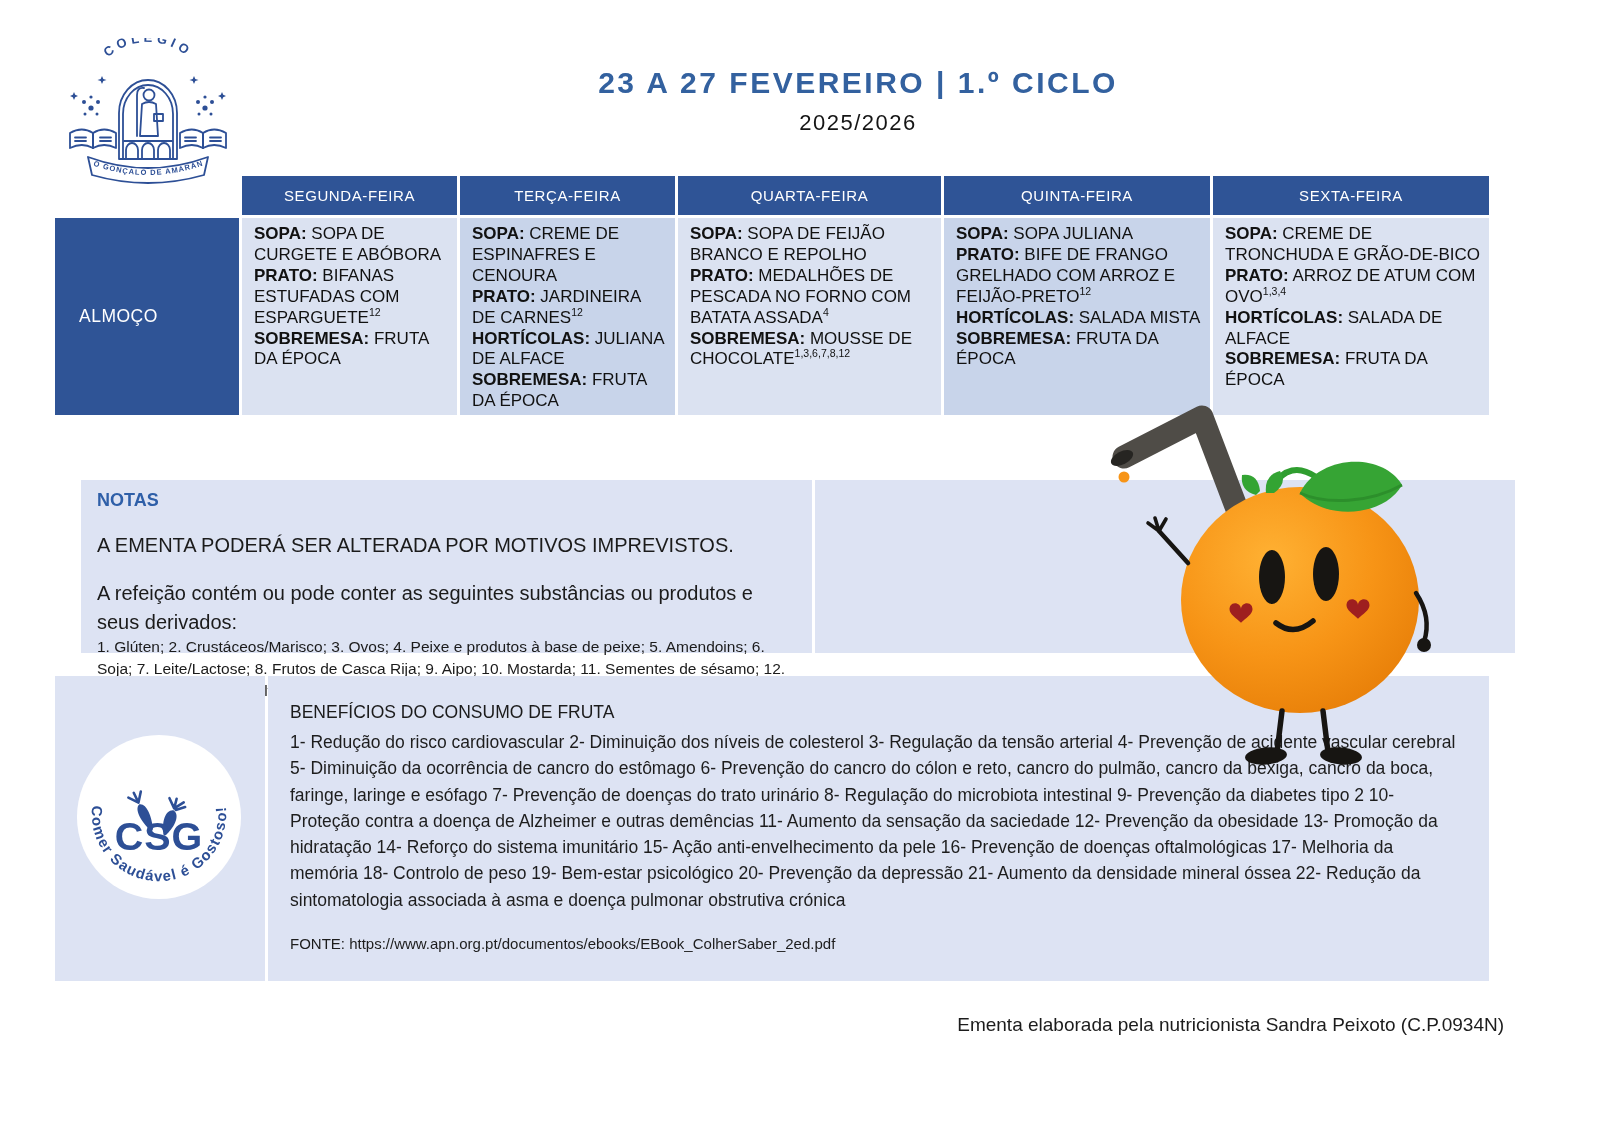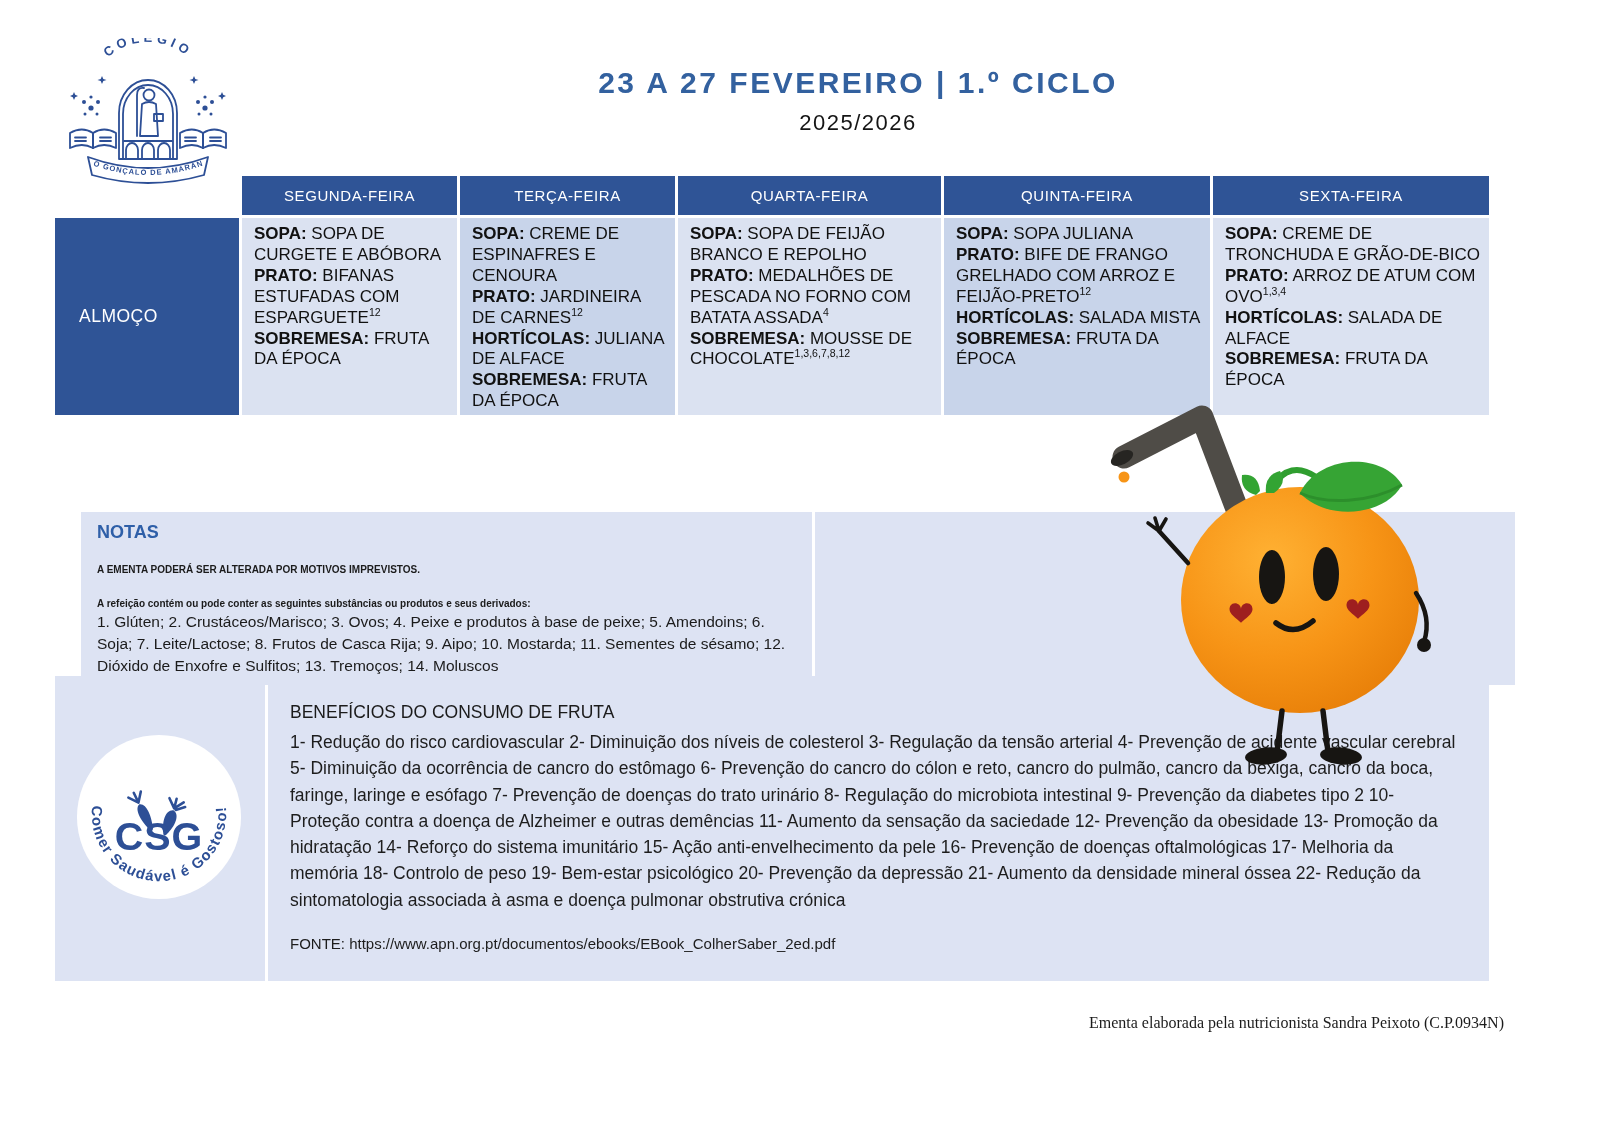--- a/index.html
+++ b/index.html
@@ -28,41 +28,41 @@
     padding-left:24px;font-size:17.5px;letter-spacing:.5px;
   }
   .day-cell{
     background:#dbe2f1;padding:6px 8px 8px 12px;font-size:17px;line-height:1.23;color:#111;
   }
   #day-cells .day-cell:nth-child(even){background:#c8d4ea;}
   .day-cell b{font-weight:700;}
   sup{font-size:62%;line-height:0;}
   
   .notes-band{
-    position:absolute;left:55px;top:512px;width:1157px;
+    position:absolute;left:55px;top:480px;width:1157px;
     display:grid;grid-template-columns:731px 700px;gap:3px;padding-left:26px;
   }
   .notes-cell{background:#dde3f3;height:173px;padding:10px 16px;box-sizing:border-box;}
   .notes-cell.empty{padding:0;}
   .notes-title{color:#2e5fa8;font-size:18px;font-weight:700;margin-bottom:3px;}
-  .notes-strong{font-size:10px;font-weight:700;line-height:1.42;margin-top:20px;}
+  .notes-strong{font-size:20px;font-weight:400;line-height:1.42;margin-top:20px;}
   .notes-text{font-size:15.5px;line-height:1.42;}
   
   .benefits-band{
     position:absolute;left:55px;top:676px;width:1434px;
     display:grid;grid-template-columns:210px 1221px;gap:3px;
   }
   .benefits-cell{background:#dde3f3;height:305px;box-sizing:border-box;position:relative;}
   .benefits-cell.text{padding:26px 24px 0 22px;}
   .benefits-title{font-size:17.5px;font-weight:400;margin-bottom:6px;}
   .benefits-text{font-size:17.5px;line-height:1.5;color:#1d1d1d;}
   .benefits-source{font-size:15px;margin-top:22px;color:#1d1d1d;}
   .csg{position:absolute;left:20px;top:57px;width:168px;height:168px;}
   
-  .footer-credit{position:absolute;top:1014px;right:96px;font-size:16px;color:#1c1c1c;font-family:Liberation Serif, serif;}
+  .footer-credit{position:absolute;top:1014px;right:96px;font-size:19px;color:#1c1c1c;}
   
   .mascot{position:absolute;left:1060px;top:395px;width:470px;height:400px;z-index:6;pointer-events:none;}
 </style>
 </head>
 <body>
 
 <svg class="crest" viewBox="0 0 182 152" aria-hidden="true">
   <g fill="none" stroke="#2d4f96" stroke-width="1.8" stroke-linecap="round" stroke-linejoin="round">
     <path d="M61,121 L61,75 A29,33 0 0 1 119,75 L119,121 Z"></path>
     <path d="M65,121 L65,76 A25,29 0 0 1 115,76 L115,121"></path>

